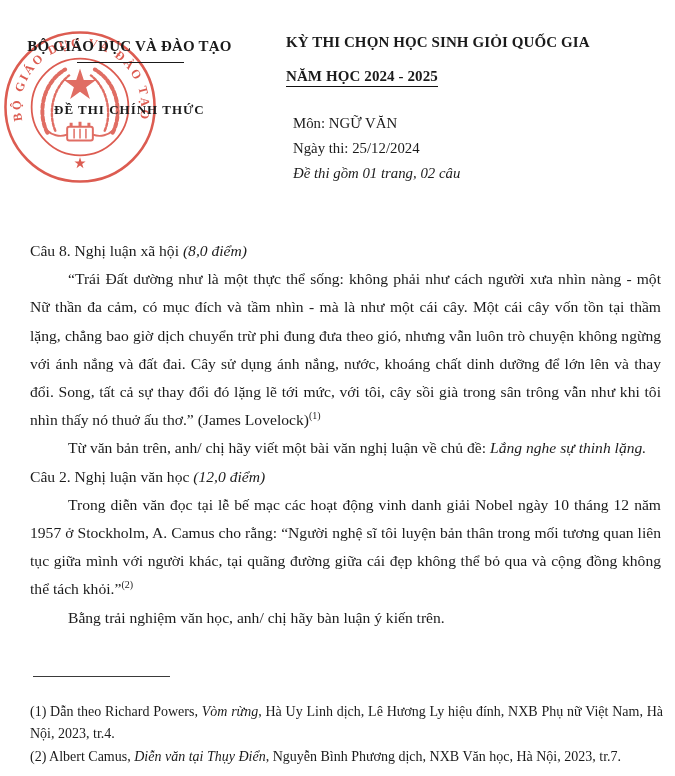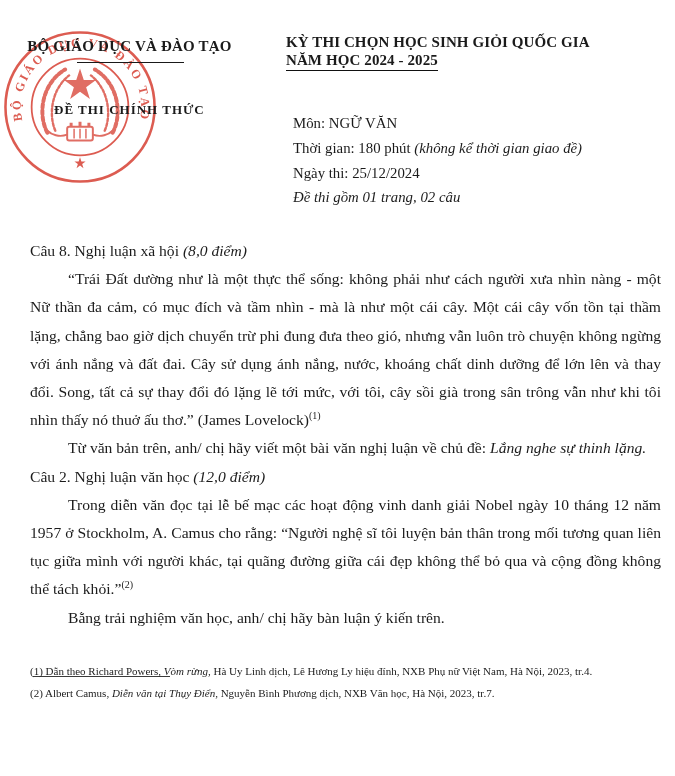--- a/index.html
+++ b/index.html
@@ -63,20 +63,21 @@
     width: 316px;
     font-weight: bold;
     font-size: 15px;
     line-height: 18px;
     letter-spacing: 0.1px;
   }
   .title-line3 {
     display: inline-block;
     border-bottom: 1.8px solid #111;
     padding-bottom: 1px;
+    margin-top: 16px;
   }
   .details-block {
     position: absolute;
     left: 293px;
     top: 111px;
     width: 370px;
     font-size: 14.8px;
     line-height: 24.8px;
   }
   .b { font-weight: normal; }
@@ -106,23 +107,23 @@
     position: absolute;
     left: 33px;
     top: 676px;
     width: 137px;
     height: 0;
     border-top: 1.7px solid #3a3a3a;
   }
   .footnotes {
     position: absolute;
     left: 30px;
-    top: 660px;
+    top: 701px;
     width: 633px;
-    font-size: 11px;
+    font-size: 14px;
     line-height: 22.4px;
     text-align: justify;
   }
   .footnotes p { margin: 0; }
 </style>
 </head>
 <body>
 
 <div class="page">
 
@@ -157,21 +158,20 @@
   <div class="ministry-underline"></div>
   <div class="exam-label">ĐỀ THI CHÍNH THỨC</div>
 
   <div class="title-block">
     <div>KỲ THI CHỌN HỌC SINH GIỎI QUỐC GIA</div>
     <div><span class="title-line3">NĂM HỌC 2024 - 2025</span></div>
   </div>
 
   <div class="details-block">
     <div><span>Môn: </span><span class="b">NGỮ VĂN</span></div>
-    <div><span>Thời gian: </span><span class="b">180</span><span> phút </span><span class="i">(không kể thời gian giao đề)</span></div>
     <div><span>Ngày thi: </span><span class="b">25/12/2024</span></div>
     <div class="i">Đề thi gồm 01 trang, 02 câu</div>
   </div>
 
   <div class="body-block">
 
     <p class="q-heading"><span class="b">Câu 8. Nghị luận xã hội </span><span class="i">(8,0 điểm)</span></p>
 
     <p class="indent"><span>“Trái Đất dường như là một thực thể sống: không phải như cách người xưa nhìn nàng - một Nữ thần đa cảm, có mục đích và tầm nhìn - mà là như một cái cây. Một cái cây vốn tồn tại thầm lặng, chẳng bao giờ dịch chuyển trừ phi đung đưa theo gió, nhưng vẫn luôn trò chuyện không ngừng với ánh nắng và đất đai. Cây sử dụng ánh nắng, nước, khoáng chất dinh dưỡng để lớn lên và thay đổi. Song, tất cả sự thay đổi đó lặng lẽ tới mức, với tôi, cây sồi già trong sân trông vẫn như khi tôi nhìn thấy nó thuở ấu thơ.” (James Lovelock)</span><sup class="fnref">(1)</sup></p>
 

